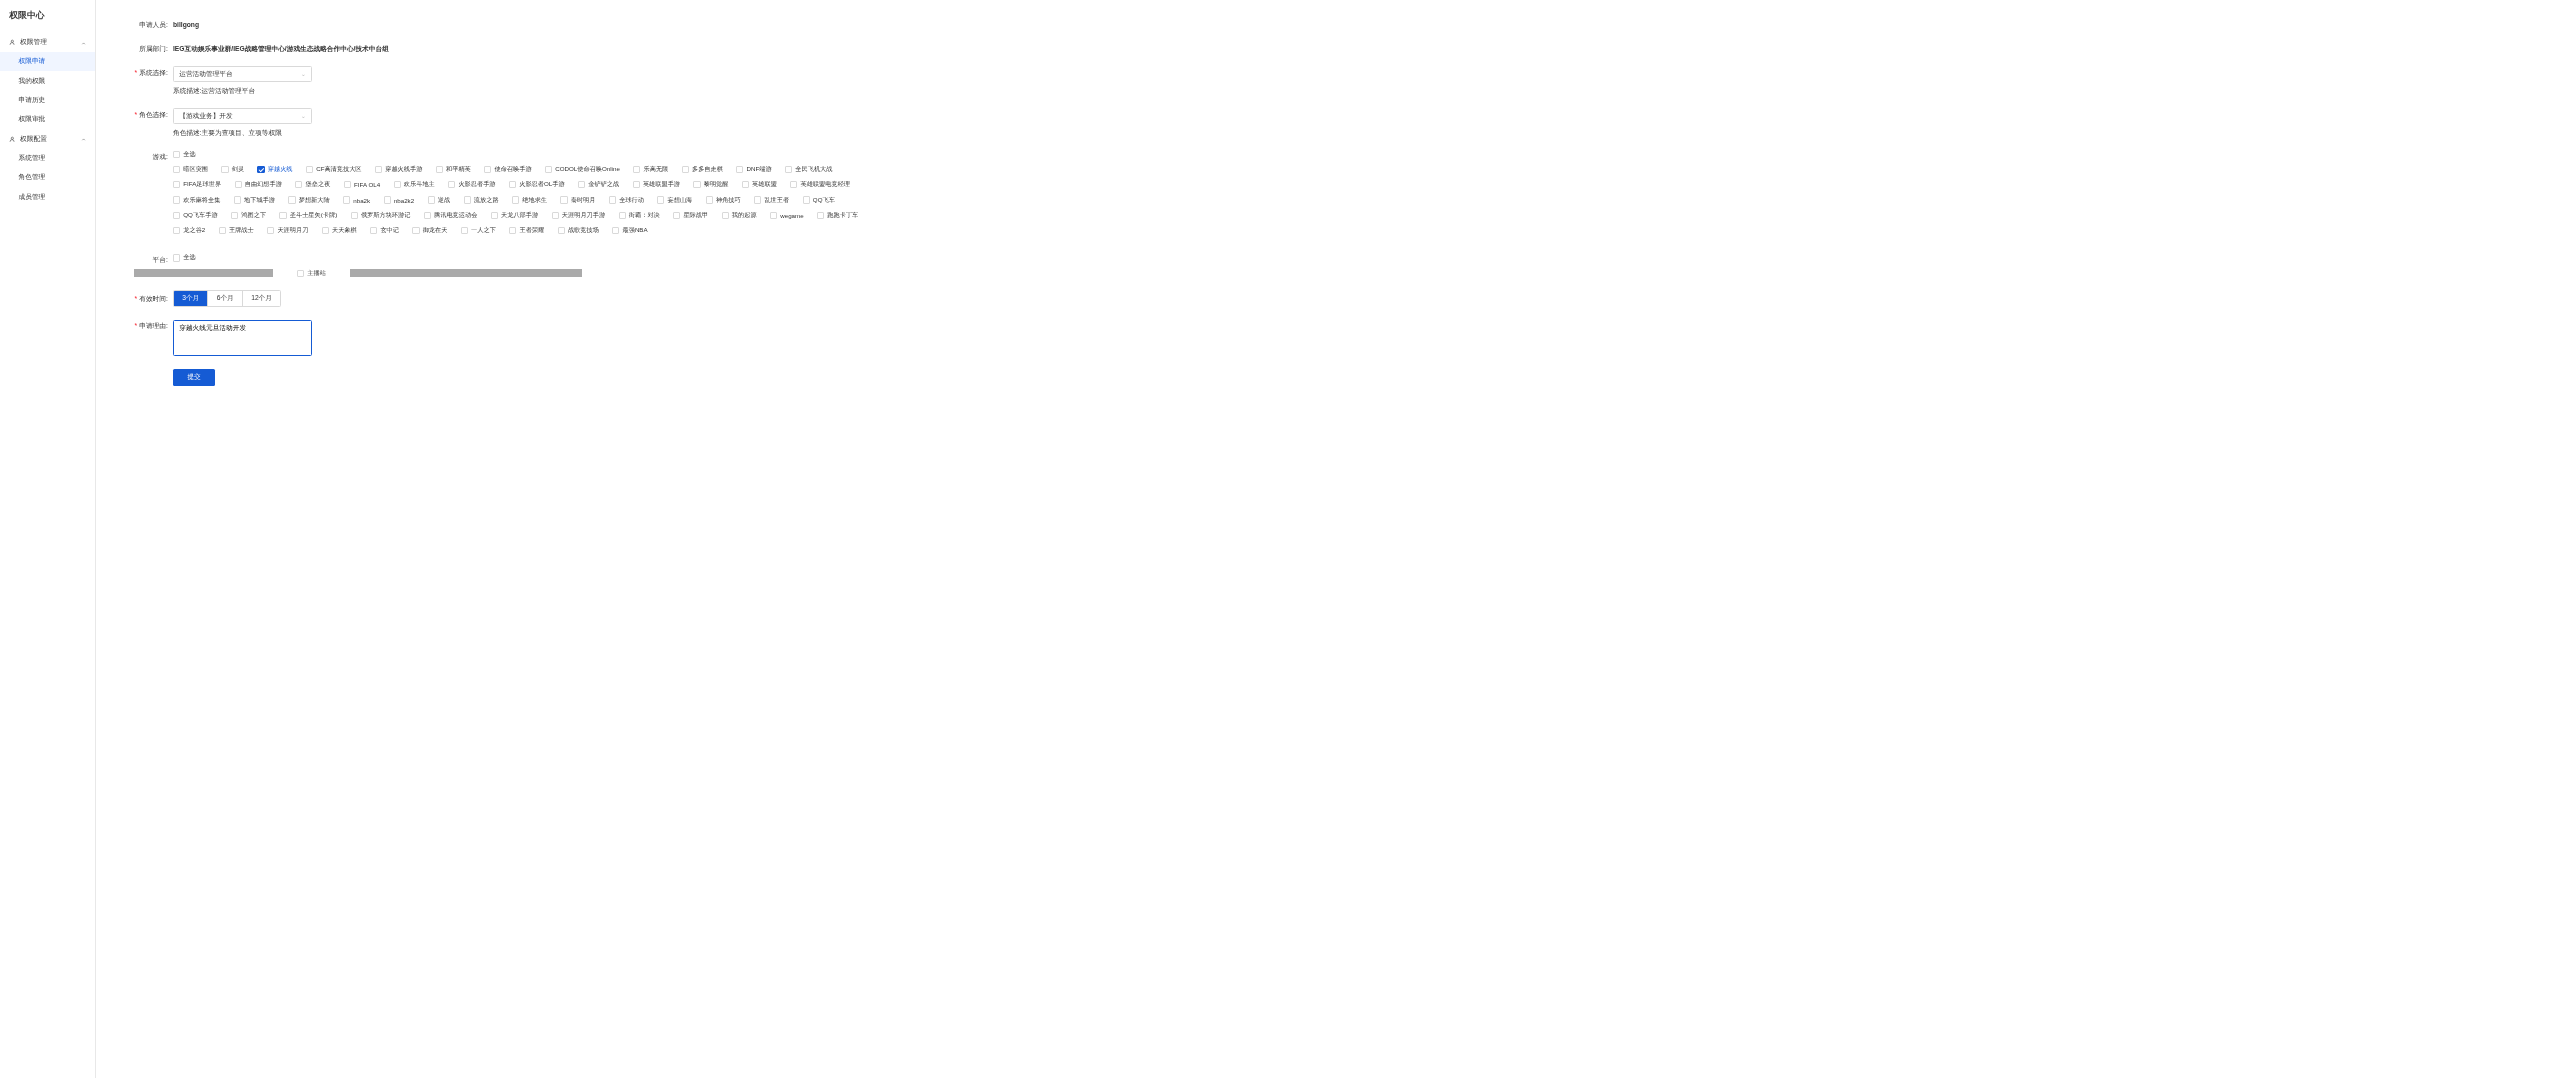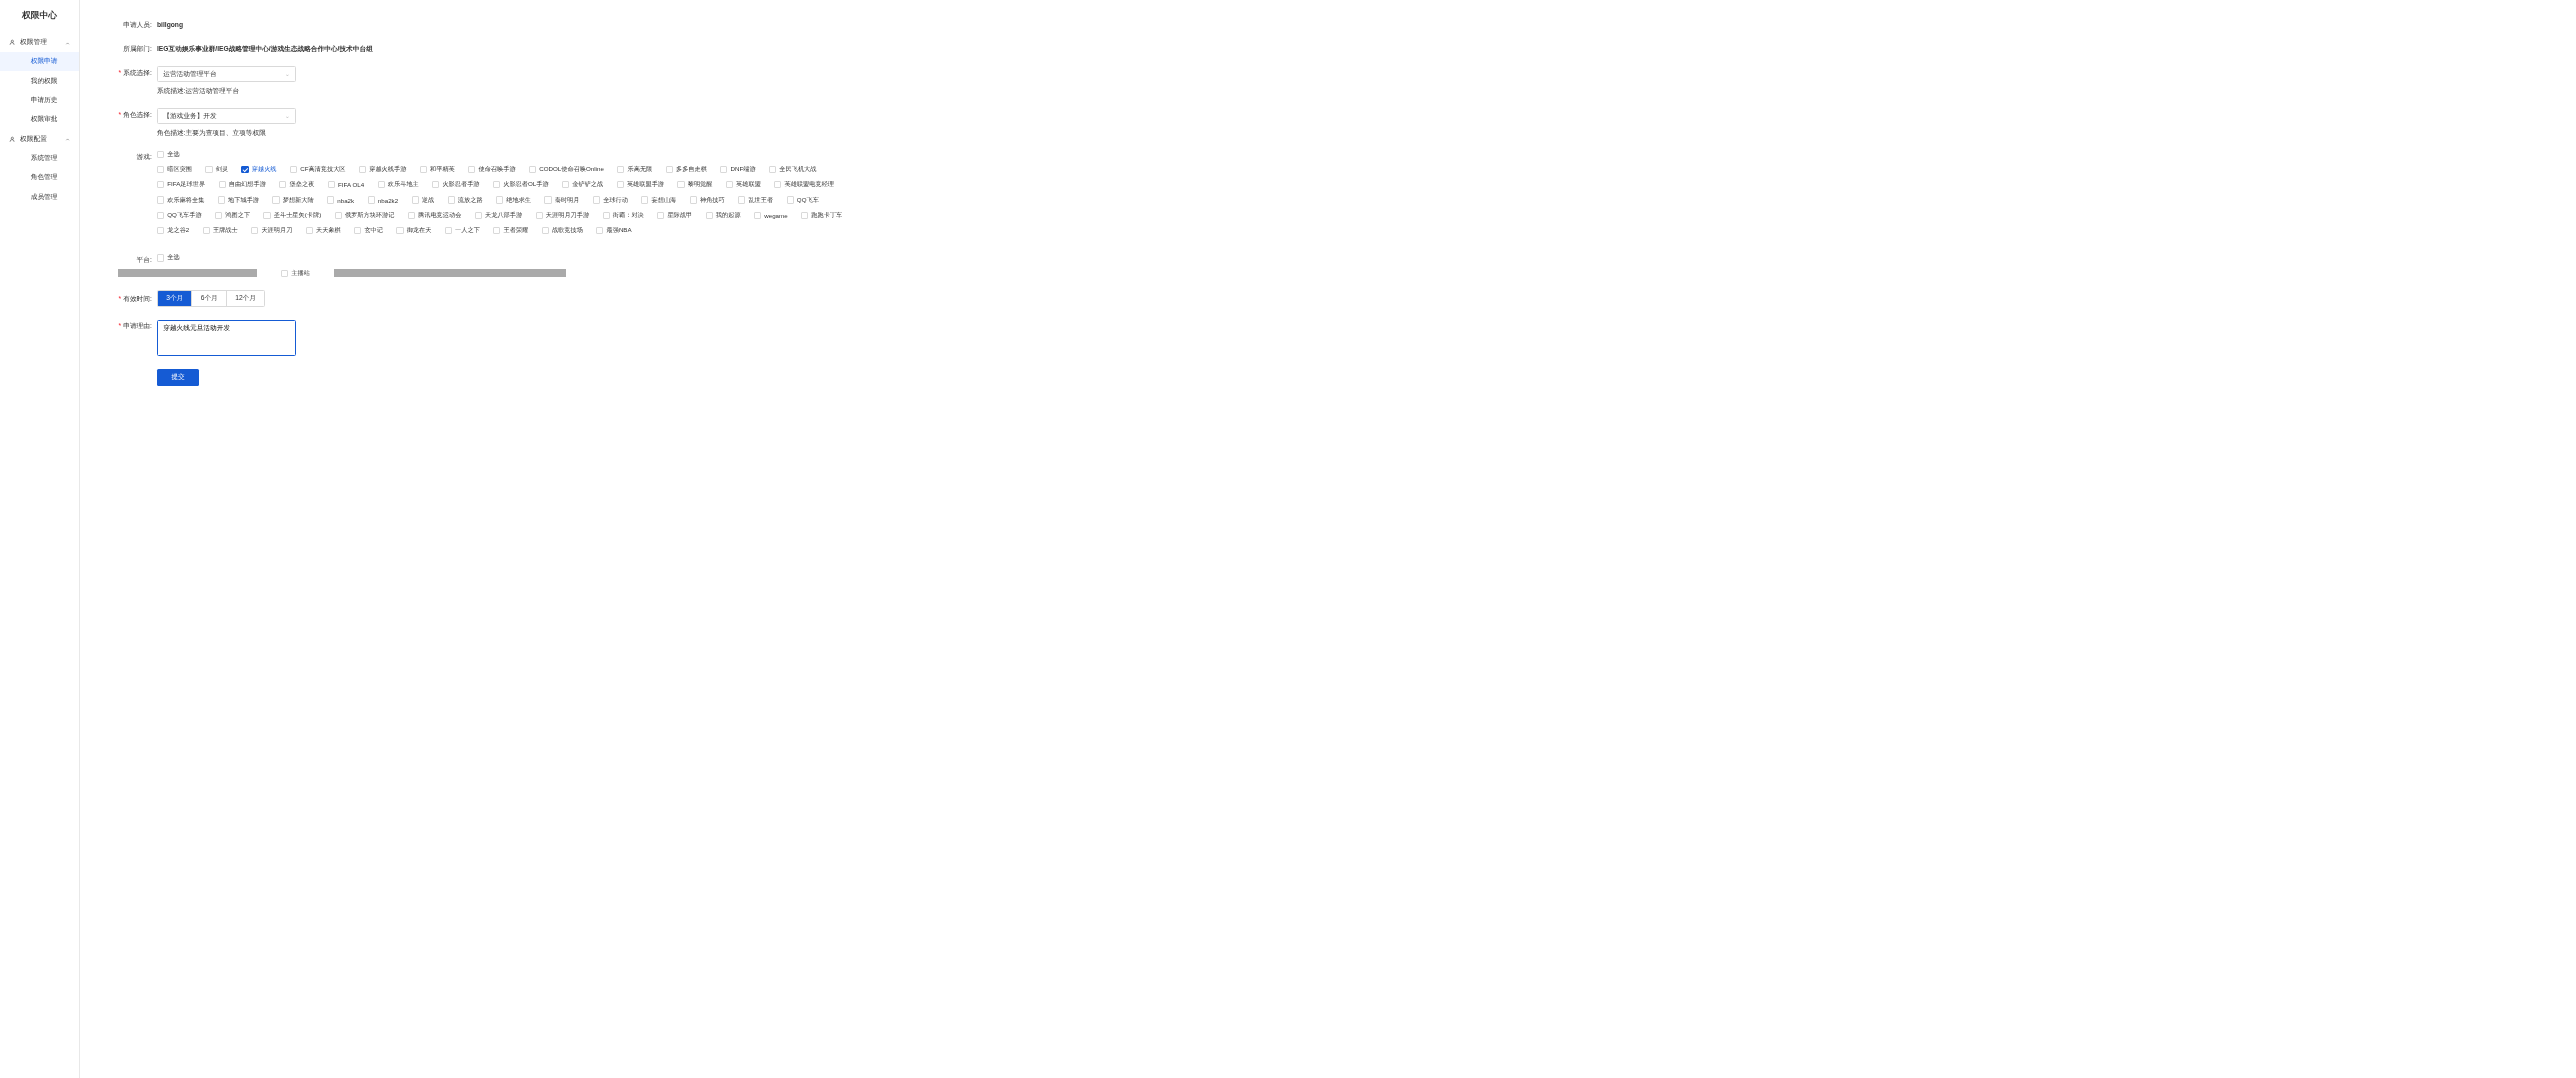--- a/index.html
+++ b/index.html
@@ -8,26 +8,25 @@
       box-sizing: border-box;
     }
     body {
       font-family: -apple-system, BlinkMacSystemFont, "Segoe UI", "PingFang SC", "Microsoft YaHei", sans-serif;
       font-size: 6.7px;
       color: #333;
       background: #fff;
       display: flex;
     }
     .sidebar {
-      width: 80px;
+      width: 96px;
       border-right: 0.5px solid #e8e8e8;
       background: #fff;
       height: 100vh;
       flex-shrink: 0;
-      text-align: center;
     }
     .sidebar-title {
       font-size: 8.8px;
       font-weight: bold;
       padding: 10.3px 9.3px;
     }
     .nav-group {
       padding: 0;
     }
     .nav-group-header {

